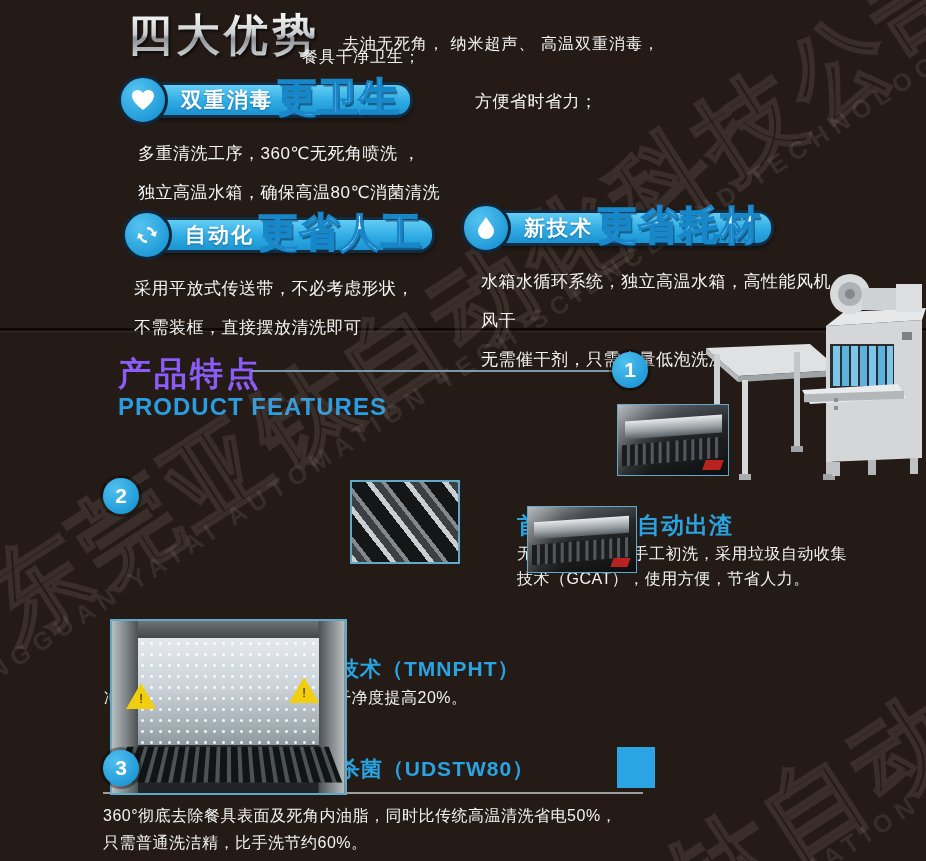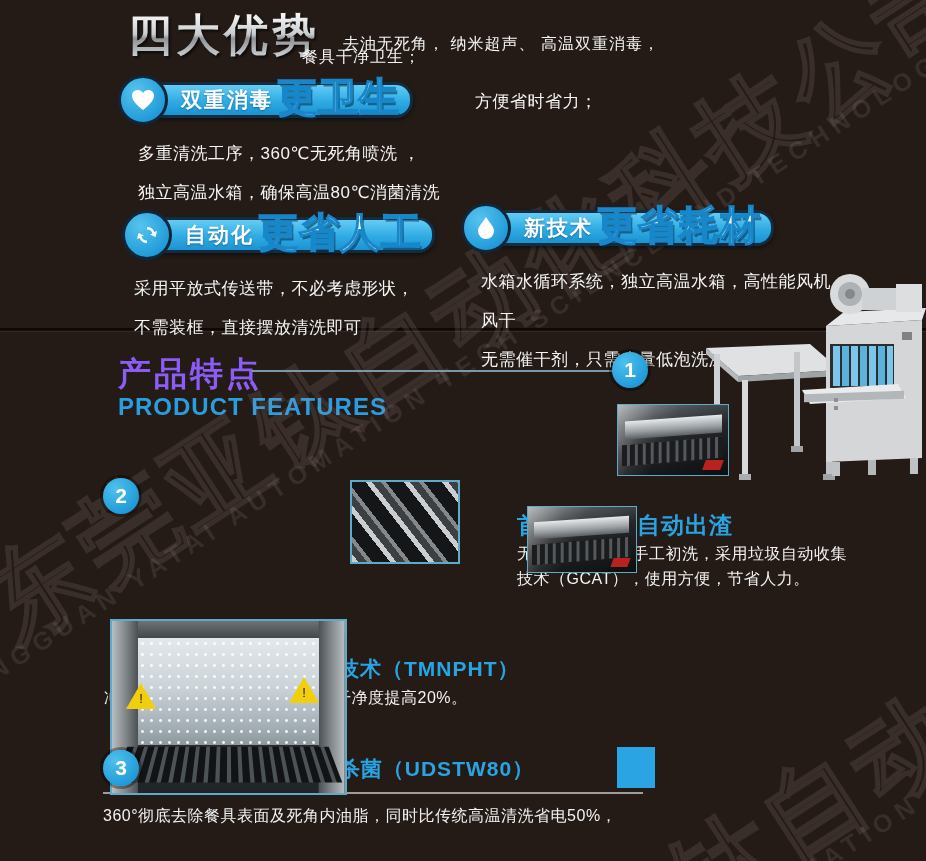--- a/index.html
+++ b/index.html
@@ -262,15 +262,16 @@
 <div class="abs sec-title" style="left:118px;top:655px;">平放式多喷嘴高压对冲技术（TMNPHT）</div>
 <div class="abs sec-desc" style="left:104px;top:685px;">
   <div>冲洗强劲无死角，比斜插式清洗干净度提高20%。</div>
 </div>
 
 <div class="abs num-circle" style="left:103px;top:750px;">3</div>
 <div class="abs sec-title" style="left:155px;top:755px;">高温80℃热水去油杀菌（UDSTW80）</div>
 <div class="abs sec3-line" style="left:103px;top:792px;width:540px;"></div>
 <div class="abs sec-desc" style="left:103px;top:802px;width:560px;line-height:27px;">
   <div>360°彻底去除餐具表面及死角内油脂，同时比传统高温清洗省电50%，</div>
+  <div>只需普通洗洁精，比手洗节约60%。</div>
 </div>
 
 <div class="abs blue-square" style="left:617px;top:747px;width:38px;height:41px;"></div>
 
 </body></html>

